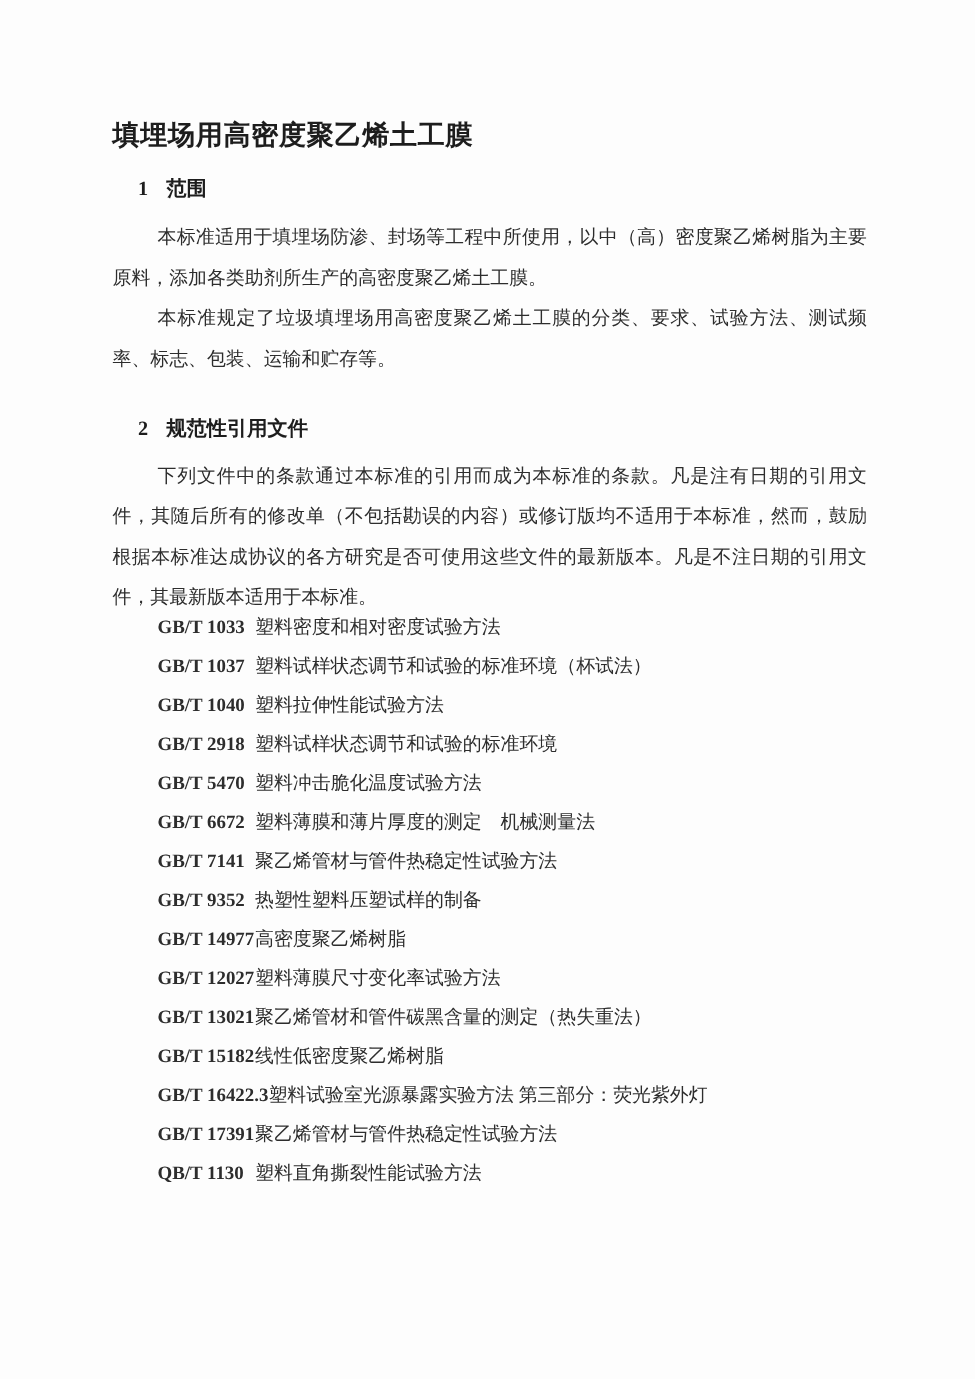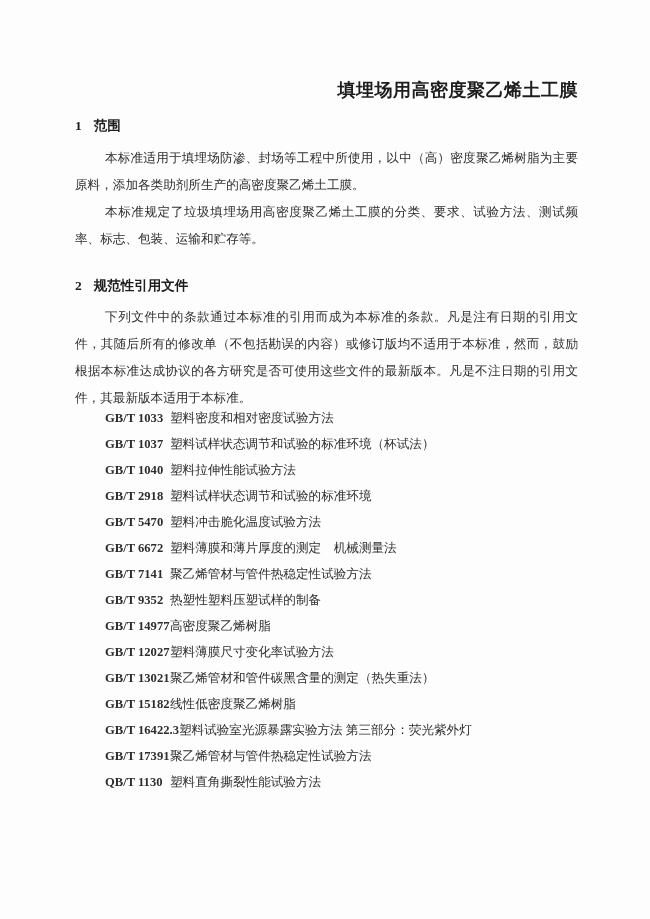--- a/index.html
+++ b/index.html
@@ -14,30 +14,30 @@
     box-sizing: border-box;
     background: #fdfdfd;
     color: #2d2d2d;
     padding: 80px 72px 30px 75px;
     font-family: "Liberation Serif", "DejaVu Serif", serif;
     font-size: 12.6px;
     overflow: hidden;
   }
   .doc-title {
     margin: 0;
-    text-align: right;
+    text-align: left;
     font-family: "Liberation Sans", "DejaVu Sans", sans-serif;
     font-size: 18px;
     font-weight: 700;
     line-height: 20px;
     letter-spacing: 0.5px;
     color: #1d1d1d;
   }
   .sec-heading {
-    margin: 18px 0 0 0;
+    margin: 18px 0 0 17px;
     font-family: "Liberation Sans", "DejaVu Sans", sans-serif;
     font-size: 13.5px;
     font-weight: 700;
     line-height: 16px;
     color: #1d1d1d;
   }
   .sec-heading.second {
     margin-top: 25px;
   }
   .sec-num {

